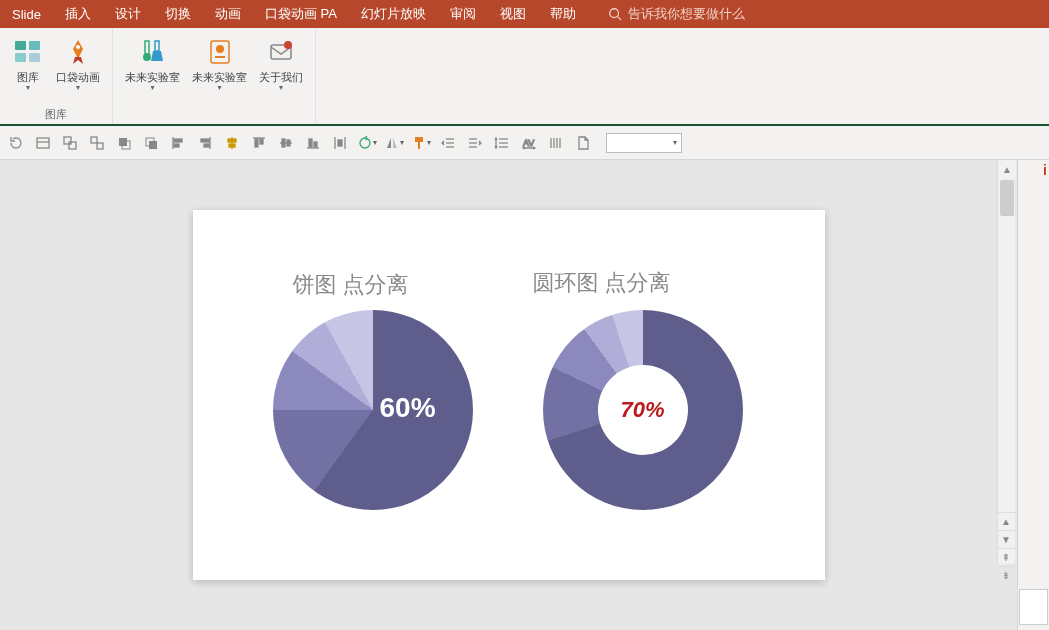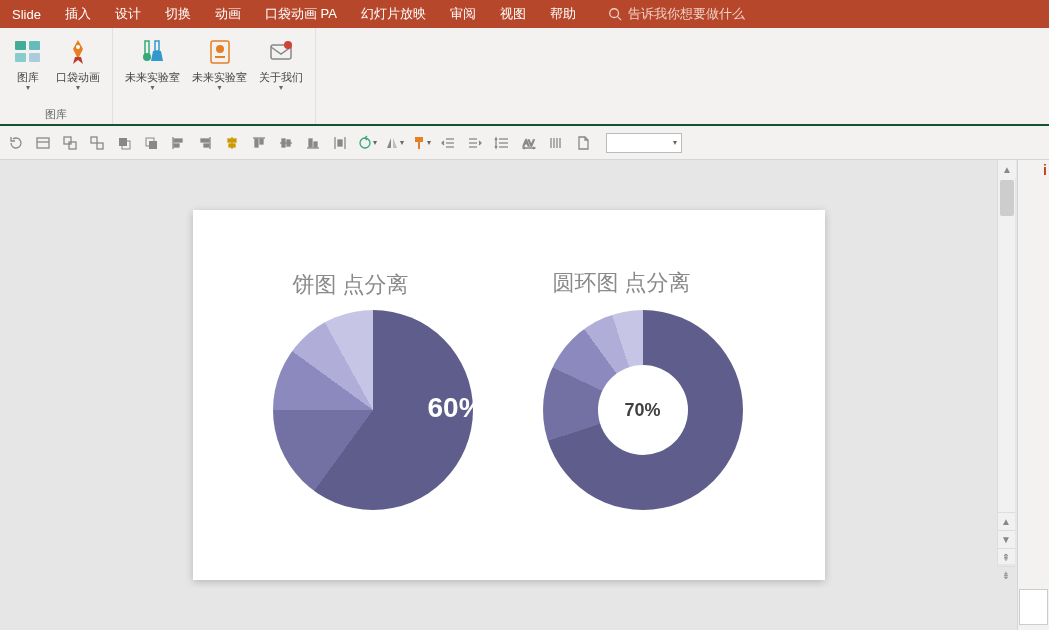--- a/index.html
+++ b/index.html
@@ -84,21 +84,21 @@
       color: #8a8a8a; font-size: 22px; font-weight: 500;
       position: absolute; text-align: center;
     }
     .chart-container {
       position: absolute;
     }
     .chart-svg { display: block; }
     .center-label {
       position: absolute; left: 50%; top: 50%;
       transform: translate(-50%, -50%);
-      font-size: 18px; font-weight: 700; color: #404040;
+      font-size: 22px; font-weight: 700; color: #b91c1c; font-style: italic;
     }
     .pie-label {
       position: absolute;
       font-size: 28px; font-weight: 700; color: #fff;
     }
     .right-panel {
       width: 32px; background: #f3f2f1; border-left: 1px solid #d5d5d5;
       display: flex; flex-direction: column; align-items: center;
     }
     .red-mark {
@@ -413,24 +413,24 @@
 
           <g>
             <path d="M100 100 L100 10 A90 90 0 1 1 27.2 47.1 Z" fill="#5e5d8b"></path>
             <path d="M100 100 L27.2 47.1 A90 90 0 0 1 72.2 14.4 Z" fill="#c7c5e6"></path>
           </g>
         </svg>
 
         <div style="position:absolute;left:0;top:0;width:200px;height:200px;border-radius:50%;
           background: conic-gradient(#5e5d8b 0% 60%, #7370a3 60% 75%, #8c89be 75% 85%, #b0add8 85% 92%, #c7c5e6 92% 100%);">
         </div>
-        <div class="pie-label" style="left:107px;top:82px;margin-left:48px;">60%</div>
-      </div>
-
-      <div class="chart-title" style="left:360px;top:58px;">圆环图 点分离</div>
+        <div class="pie-label" style="left:107px;top:82px;">60%</div>
+      </div>
+
+      <div class="chart-title" style="left:340px;top:58px;">圆环图 点分离</div>
       <div class="chart-container" style="left:350px;top:100px;">
         <div style="position:absolute;left:0;top:0;width:200px;height:200px;border-radius:50%;
           background: conic-gradient(#5e5d8b 0% 70%, #7370a3 70% 82%, #8c89be 82% 90%, #b0add8 90% 95%, #c7c5e6 95% 100%);">
         </div>
         <div style="position:absolute;left:55px;top:55px;width:90px;height:90px;border-radius:50%;background:#fff;"></div>
         <div class="center-label" style="left:100px;top:100px;">70%</div>
       </div>
 
     </div>
   </div>

